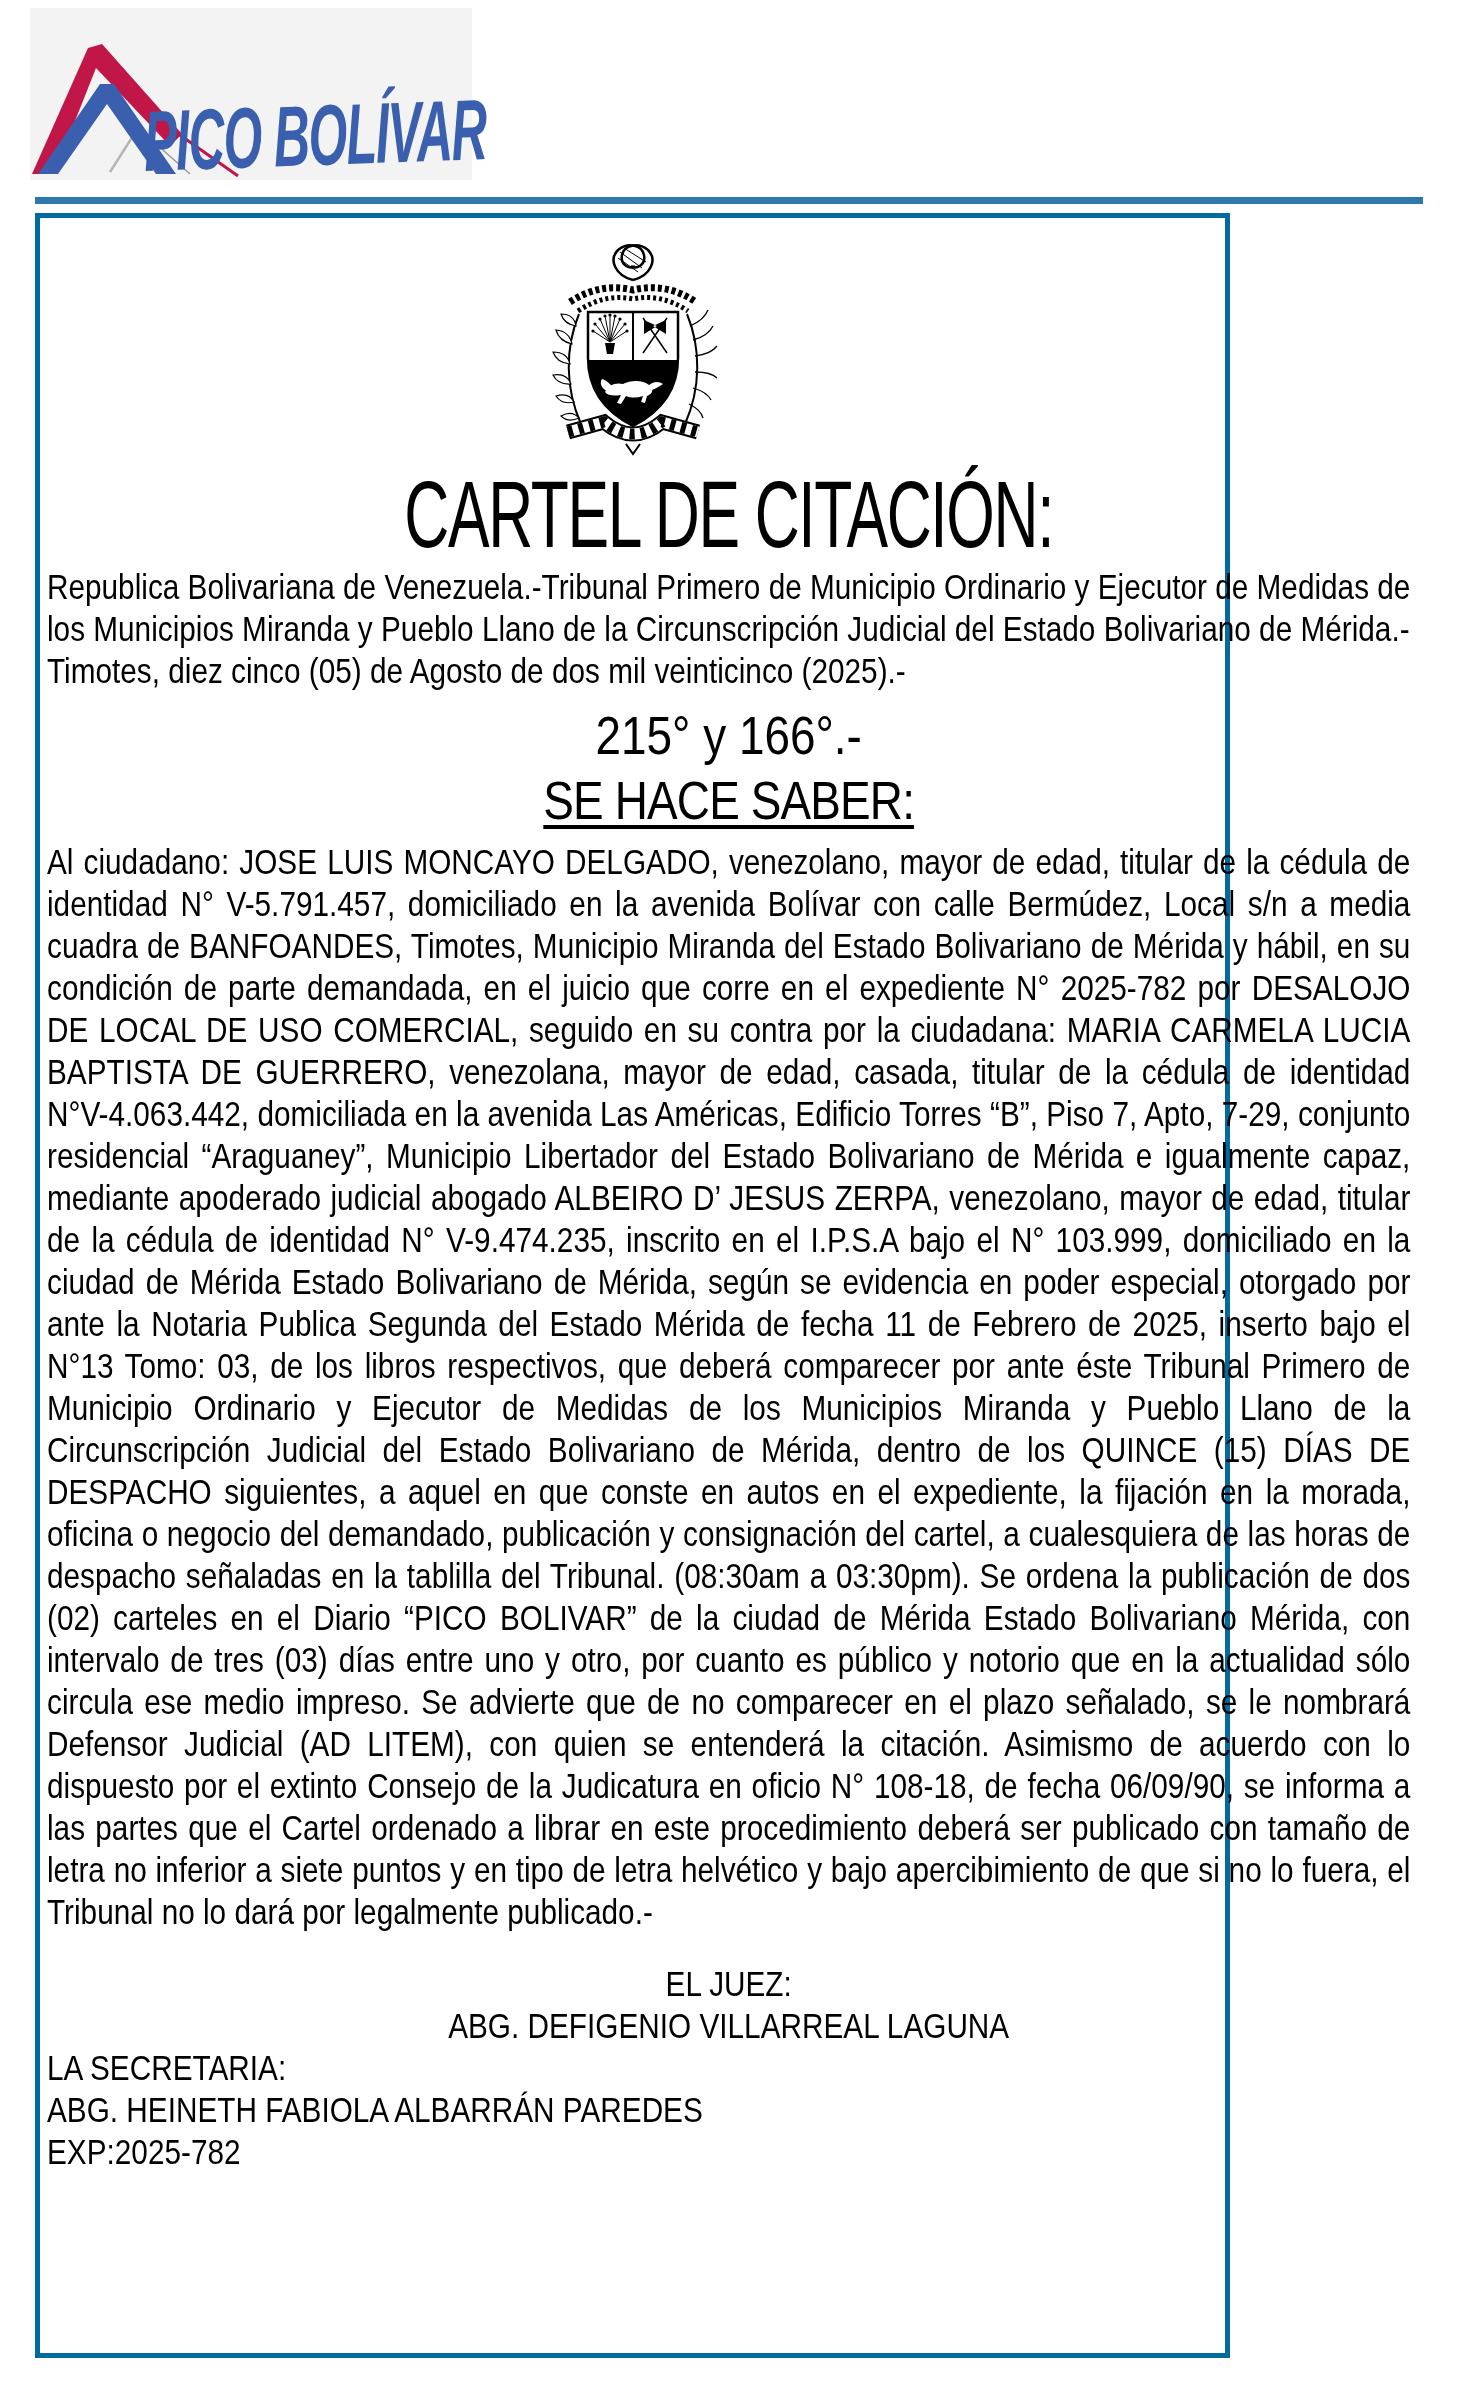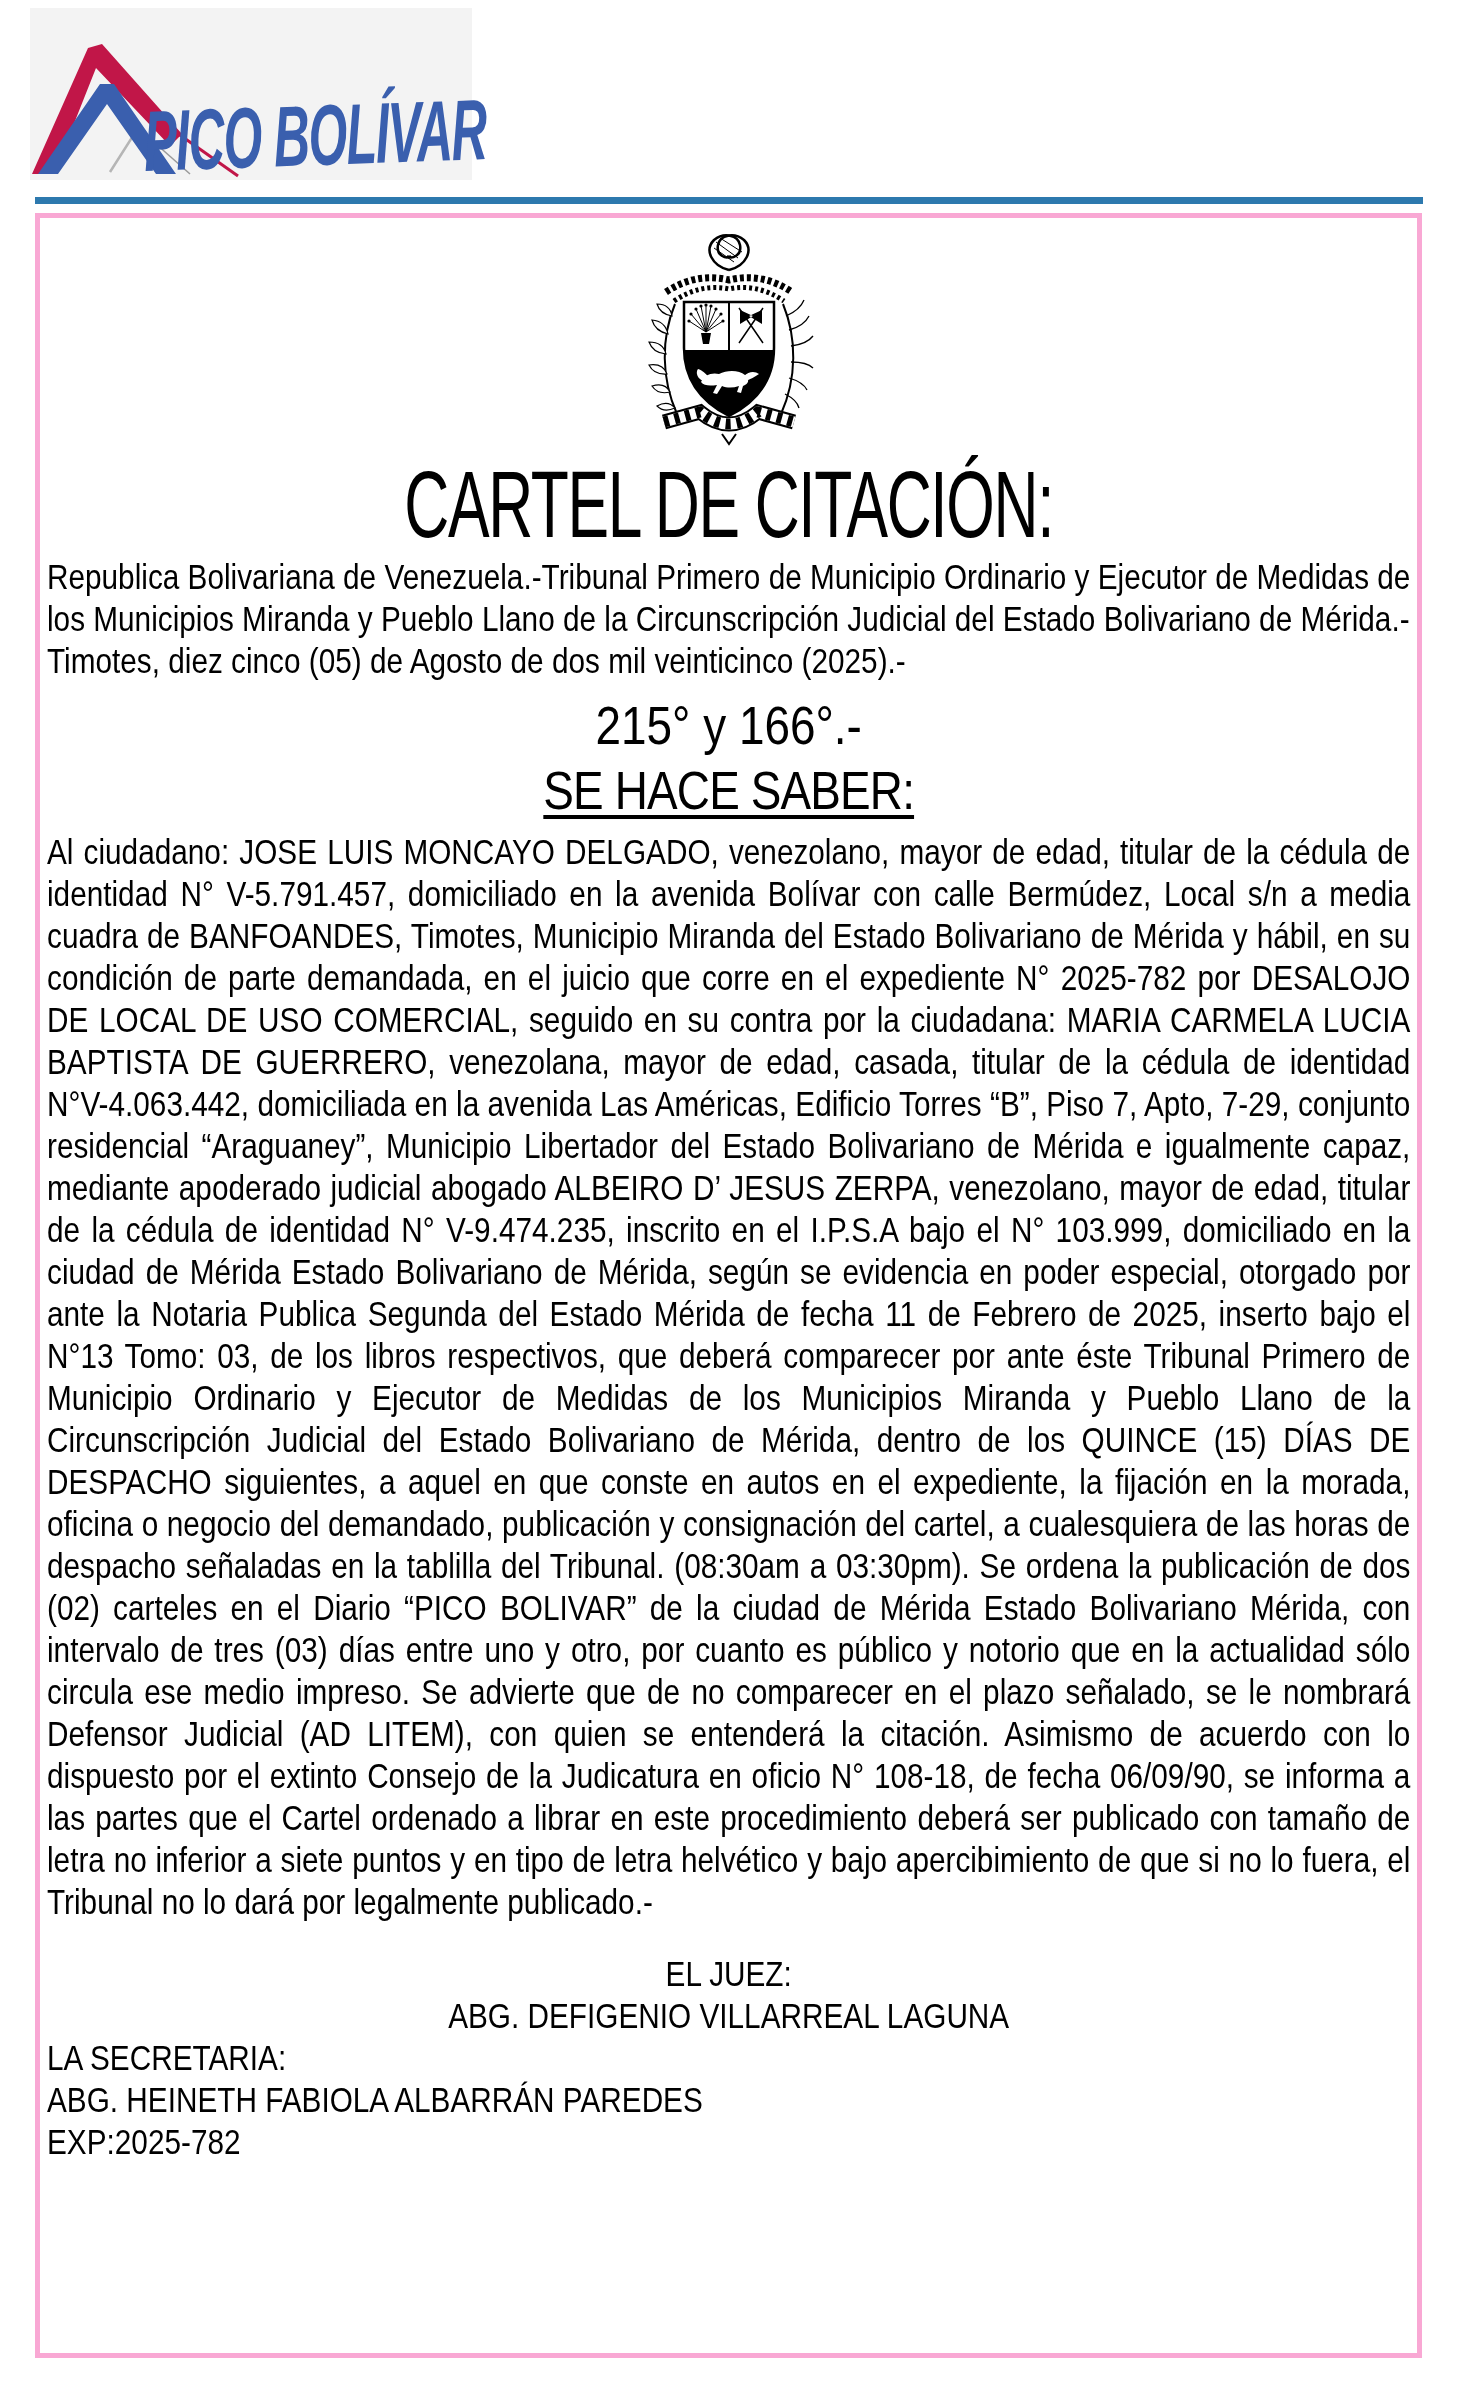--- a/index.html
+++ b/index.html
@@ -29,23 +29,23 @@
   }
   .rule {
     position: absolute; left: 35px; top: 197px;
     width: 1388px; height: 7px; background: #2d79ae;
   }
 
   
   .doc-box {
     box-sizing: border-box;
     margin: 9px 35px 0 35px;
-    width: 1387px; min-height: 2145px;
-    border: 5px solid #f9a8d4;
-    padding: 8px 7px 10px 7px;
+    width: 1195px; min-height: 2145px;
+    border: 5px solid #0369a1;
+    padding: 18px 7px 10px 7px;
     background: #fff;
   }
   .arms { display: block; margin: 4px auto 0 auto; }
 
   
   .condensed {
     width: 1604px;
     transform: scaleX(0.85);
     transform-origin: 0 0;
   }

